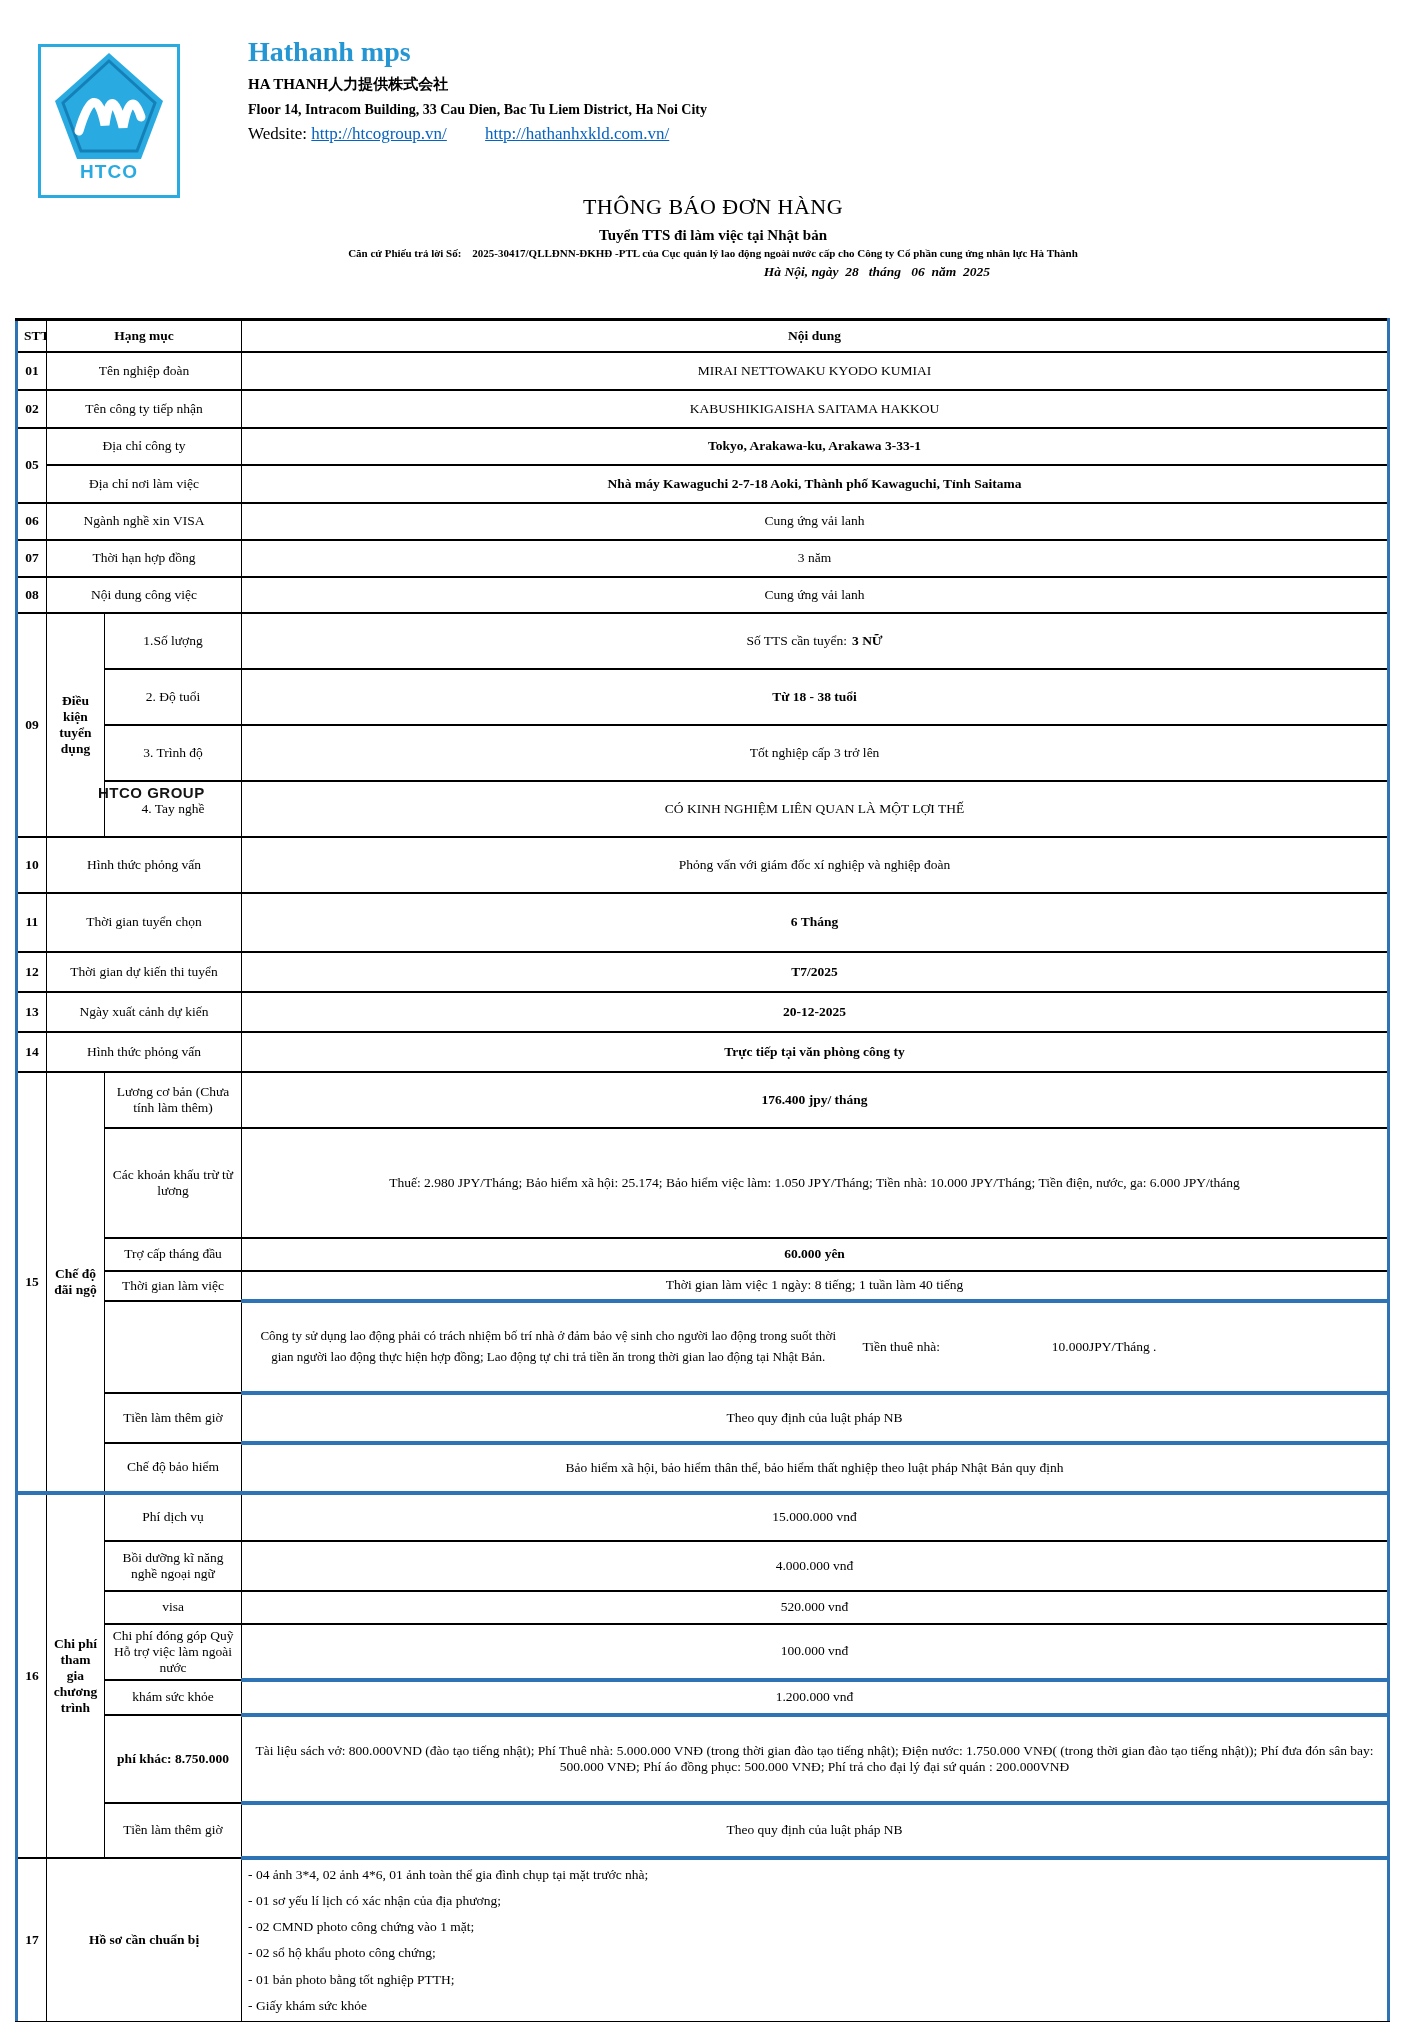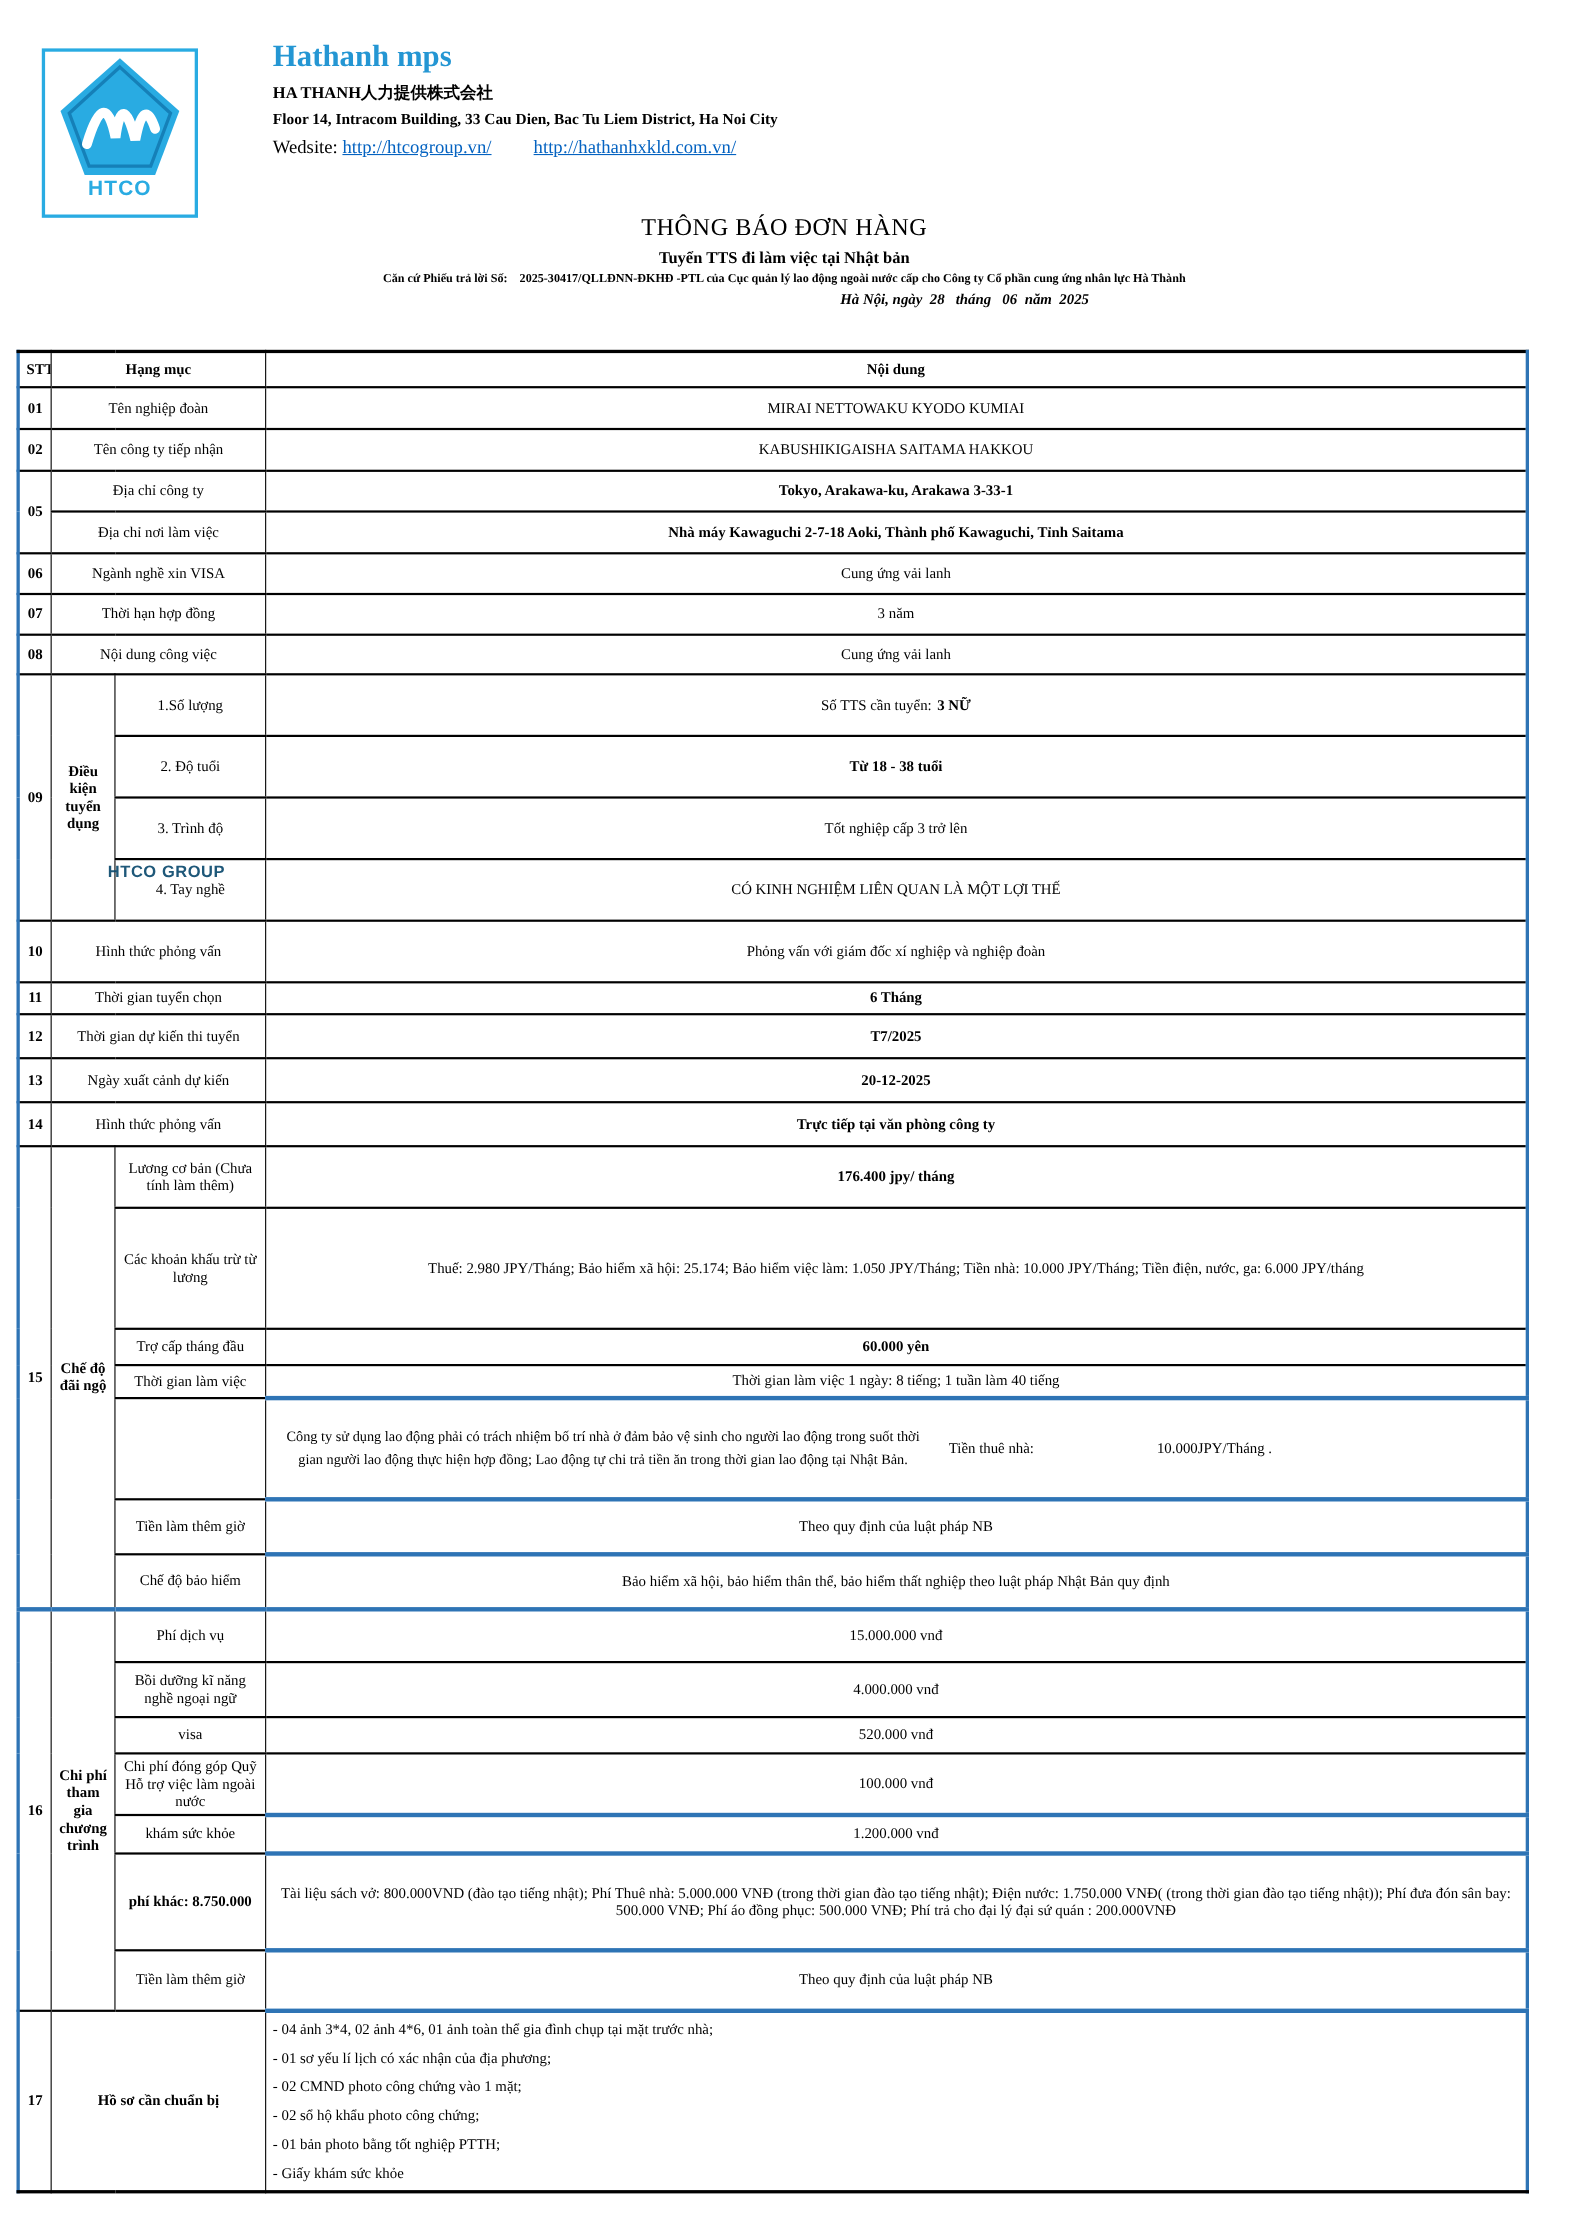--- a/index.html
+++ b/index.html
@@ -28,21 +28,21 @@
   .title-block { position:absolute; left:0; top:194px; width:100%; text-align:center; }
   .doc-title { font-size:22px; font-weight:normal; letter-spacing:0.5px; }
   .doc-subtitle { font-size:15px; font-weight:bold; margin-top:7px; }
   .doc-ref { font-size:11px; font-weight:bold; margin-top:3px; white-space:pre; }
   .doc-date { font-size:13.5px; font-weight:bold; font-style:italic; text-align:right;
               padding-right:436px; margin-top:5px; white-space:pre; }
   
   .watermark {
     position:absolute; left:98px; top:784px; z-index:3;
     font-family:"Liberation Sans", sans-serif; font-weight:bold; font-size:15px;
-    color:#0c4a6e; opacity:0.92; letter-spacing:0.5px;
+    color:#000000; opacity:0.92; letter-spacing:0.5px;
   }
   
   table.order {
     border-collapse:collapse; table-layout:fixed;
     width:1375px; margin-left:15px;
     border-left:3px solid #2E74B5; border-right:3px solid #2E74B5;
     border-top:3px solid #000; border-bottom:3px solid #000;
     font-size:13.5px;
   }
   table.order td {
@@ -54,21 +54,21 @@
   td.lab { text-align:left;font-family:Liberation Serif, serif; }
   td.grp { font-weight:bold; padding:2px 3px; }
   td.content { border-left:2px solid #2E74B5; }
   td.hdr { font-weight:bold; }
   .bold { font-weight:bold; }
   td.left { text-align:left; }
   .bt-blue { border-top:4px solid #2E74B5 !important; }
   .bb-blue { border-bottom:4px solid #2E74B5 !important; }
   
   tr.h32 td{height:32px} tr.h38 td{height:38px} tr.h37 td{height:37px} tr.h36 td{height:36px}
-  tr.h44 td{height:56px} tr.h43 td{height:29px} tr.h40 td{height:40px}
+  tr.h44 td{height:56px} tr.h43 td{height:59px} tr.h40 td{height:40px}
   tr.h56 td{height:56px} tr.h110 td{height:110px} tr.h33 td{height:33px} tr.h30 td{height:30px}
   tr.h92 td{height:92px} tr.h50 td{height:50px} tr.h48 td{height:48px}
   tr.h35 td{height:35px} tr.h88 td{height:88px} tr.h55 td{height:55px} tr.h165 td{height:165px}
   
   .housing-flex { display:flex; align-items:center; width:100%; }
   .housing-note { width:53%; text-align:center; font-size:13px; line-height:1.55; }
   .rent-label { width:16%; text-align:left; padding-left:14px; }
   .rent-value { flex:1; text-align:left; padding-left:8px; }
   .doc-list { text-align:left; line-height:1.95; }
   .doc-list div { white-space:pre-wrap; }

